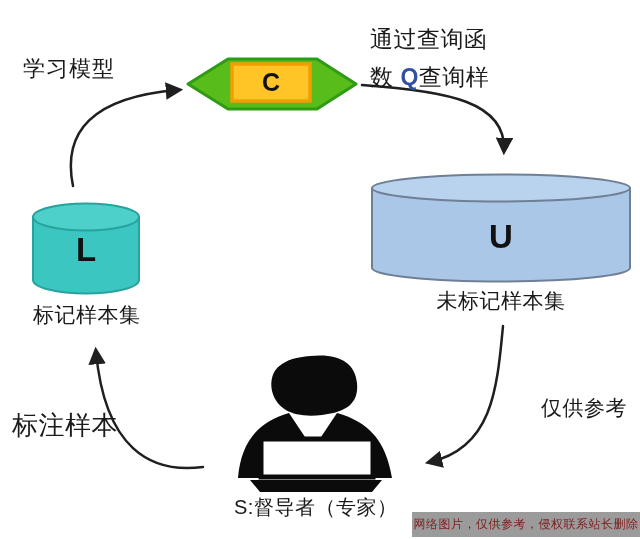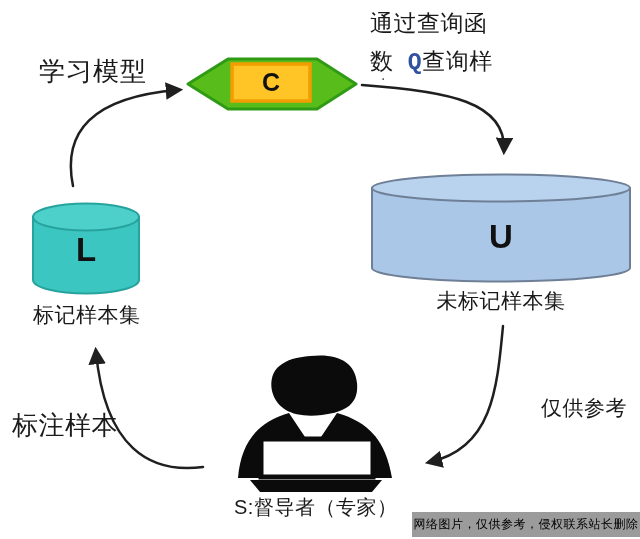--- a/index.html
+++ b/index.html
@@ -2,37 +2,37 @@
 <html><head>
 <meta charset="utf-8">
 <style>
   html,body{margin:0;padding:0;background:#ffffff;}
   .stage{
     position:relative;width:640px;height:539px;background:#ffffff;overflow:hidden;
     font-family:"Liberation Sans","DejaVu Sans",sans-serif;color:#1a1a1a;
   }
   .stage svg{position:absolute;left:0;top:0;}
   .label{position:absolute;color:#1a1a1a;white-space:nowrap;}
-  .lbl-train{left:39px;top:54px;font-size:26px;letter-spacing:1px;}
+  .lbl-train{left:23px;top:54px;font-size:22px;letter-spacing:1px;}
   .lbl-model-caption{left:207px;top:134px;font-size:24px;letter-spacing:2px;}
-  .lbl-query{left:370px;top:6px;font-size:23px;line-height:38px;letter-spacing:0.5px;font-family:Liberation Mono, monospace;}
+  .lbl-query{left:370px;top:20px;font-size:23px;line-height:38px;letter-spacing:0.5px;}
   .q-accent{font-weight:bold;}
   .lbl-query-overflow{left:381px;top:66px;font-size:16px;color:#555;}
   .lbl-labeled{left:33px;top:301px;width:106px;text-align:center;font-size:21px;letter-spacing:0.5px;}
   .lbl-unlabeled{left:372px;top:287px;width:258px;text-align:center;font-size:21px;letter-spacing:0.5px;}
   .lbl-annotate{left:12px;top:408px;font-size:26px;letter-spacing:0.5px;}
   .lbl-select{left:541px;top:394px;font-size:21px;letter-spacing:0.5px;}
   .lbl-supervisor{left:234px;top:494px;font-size:20px;letter-spacing:0.5px;}
   .node-letter{position:absolute;font-weight:bold;text-align:center;color:#111;}
   .letter-c{left:232px;top:64px;width:78px;height:37px;line-height:37px;font-size:25px;}
   .letter-l{left:33px;top:228px;width:106px;height:44px;line-height:44px;font-size:33px;}
   .letter-u{left:372px;top:215px;width:258px;height:44px;line-height:44px;font-size:33px;}
   .watermark{
     position:absolute;left:412px;top:512px;width:228px;height:25px;line-height:25px;
-    background:#9b9b9b;color:#000000;font-size:12px;text-align:center;letter-spacing:0.5px;
+    background:#9b9b9b;color:#7f1d1d;font-size:12px;text-align:center;letter-spacing:0.5px;
   }
   .arrow{fill:none;stroke:#1f1f1f;stroke-width:2.5;stroke-linecap:round;}
 </style>
 </head>
 <body>
 
 <div class="stage">
 
   <svg width="640" height="539" viewBox="0 0 640 539">
     <defs>

